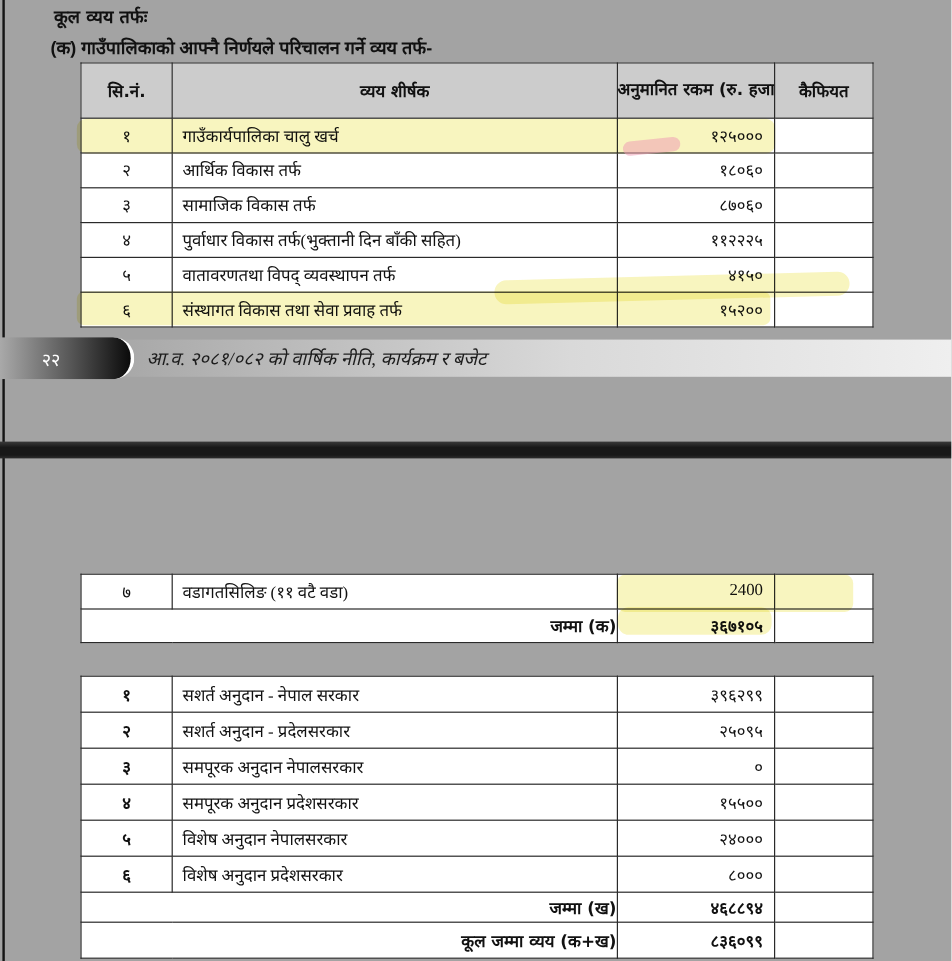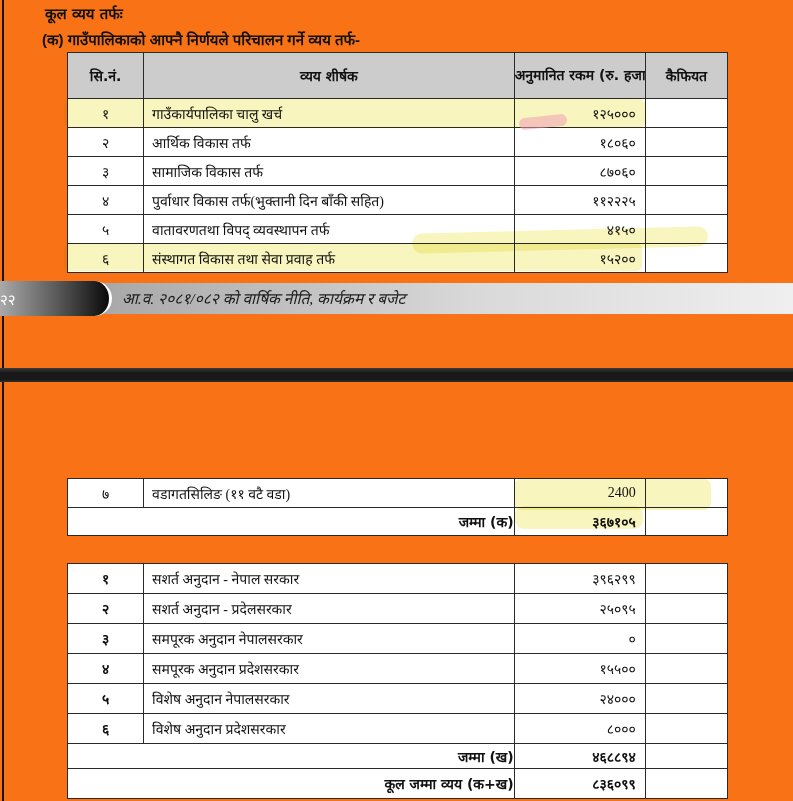--- a/index.html
+++ b/index.html
@@ -1,18 +1,18 @@
 <!DOCTYPE html>
 <html><head>
 <meta charset="utf-8">
 <style>
   * { margin:0; padding:0; box-sizing:border-box; }
   html,body { background:#ffffff; }
   .screen {
-    position:relative; width:793px; height:801px; background:#f97316;
+    position:relative; width:793px; height:801px; background:#a3a3a3;
     overflow:hidden; font-family:"Liberation Serif","DejaVu Serif",serif; color:#111;
   }
   .left-rule { position:absolute; left:2px; top:0; width:2px; height:801px; background:#151515; }
 
   .h-main  { position:absolute; left:45px; top:3px;  font-family:"DejaVu Sans","Liberation Sans",sans-serif; font-weight:bold; font-size:15px; }
   .h-sec-a { position:absolute; left:42px; top:29px; font-family:Liberation Sans, sans-serif; font-weight:bold; font-size:15px; }
   .h-sec-b { position:absolute; left:66px; top:539px;font-family:"DejaVu Sans","Liberation Sans",sans-serif; font-weight:bold; font-size:14.5px; }
 
   table.doc { position:absolute; border-collapse:collapse; table-layout:fixed; background:#fff; }
   table.doc td, table.doc th { border:1.5px solid #2a2a2a; font-size:14px; overflow:hidden; white-space:nowrap; }
@@ -46,21 +46,21 @@
   
   .footer-bar {
     position:absolute; left:0; top:283px; width:793px; height:31px;
     background:linear-gradient(to right,#9a9a9a 0%,#b5b5b5 25%,#d9d9d9 60%,#efefef 100%);
   }
   .page-badge {
     position:absolute; left:0; top:281px; width:112px; height:35px;
     background:linear-gradient(to right,#a9a9a9 0%,#555 55%,#0a0a0a 100%);
     border-radius:0 18px 18px 0;
     border-right:3px solid #ffffff;
-    color:#fff; display:flex; align-items:center; justify-content:flex-start;
+    color:#fff; display:flex; align-items:center; justify-content:center;
     padding-right:24px; font-size:15px; font-family:"DejaVu Sans","Liberation Sans",sans-serif;
   }
   .footer-text {
     position:absolute; left:122px; top:287px; font-style:italic; font-size:15.5px;
     color:#1c1c1c; font-family:"Liberation Serif","DejaVu Serif",serif;
   }
 
   .page-divider {
     position:absolute; left:0; top:368px; width:793px; height:14px;
     background:linear-gradient(to bottom,#3a3a3a 0%,#181818 35%,#181818 80%,#2e2e2e 100%);

